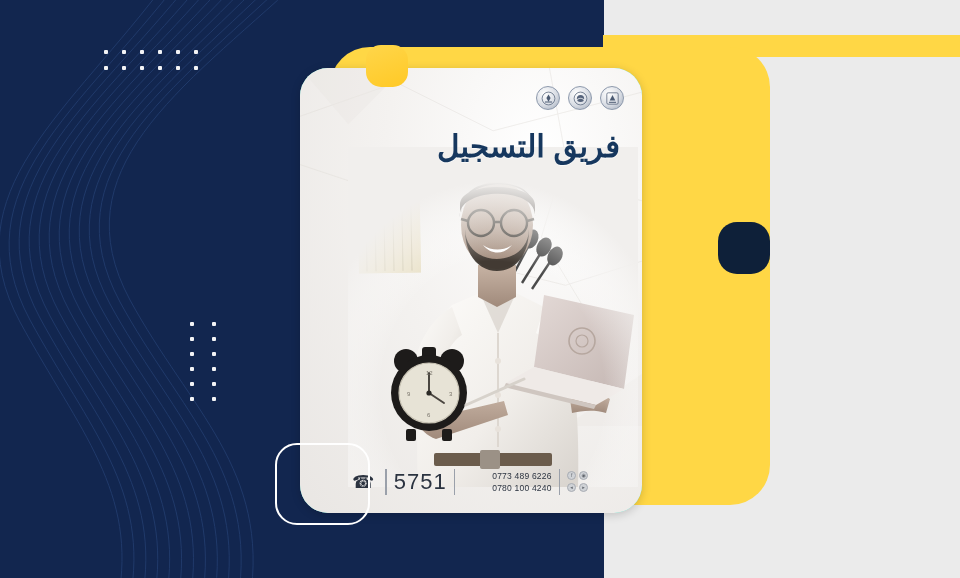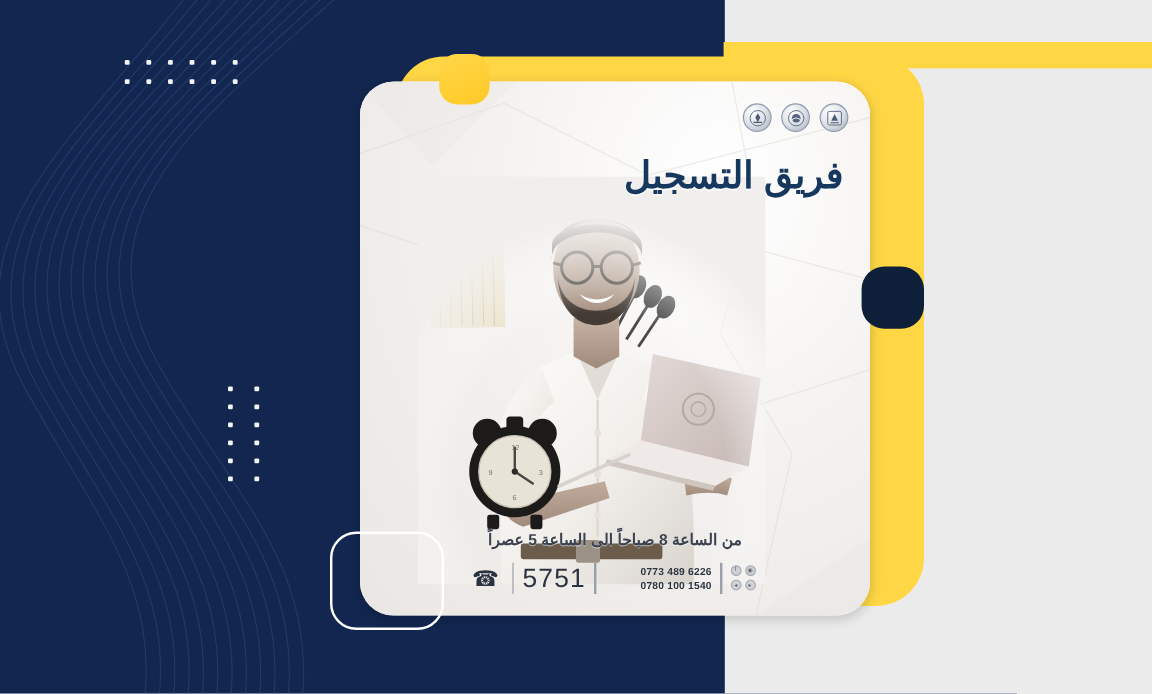--- a/index.html
+++ b/index.html
@@ -42,22 +42,22 @@
   }
 
   
   .yellow-frame{
     position:absolute; left:330px; top:47px; width:440px; height:458px;
     background:#ffd745; border-radius:40px; z-index:2;
   }
 
   
   .card{
-    position:absolute; left:300px; top:68px; width:425px; height:445px;
-    background:#ffffff; border-radius:28px; overflow:hidden;
+    position:absolute; left:300px; top:68px; width:342px; height:445px;
+    background:#5eead4; border-radius:28px; overflow:hidden;
     z-index:4; box-shadow:0 2px 10px rgba(0,0,0,.18);
   }
   .card-paper{
     position:absolute; inset:0;
     background:
       radial-gradient(ellipse at 70% 20%, #ffffff 0%, #f4f2f0 45%, #e9e6e3 100%);
   }
   .card-creases{ position:absolute; inset:0; opacity:.5; }
 
   
@@ -110,21 +110,21 @@
     display:flex; align-items:center; justify-content:center; direction:ltr;
     margin-top:9px; gap:0;
   }
   .phone-icon{ color:#2b3340; font-size:18px; margin-right:4px; line-height:1; }
   .divider{ width:1.5px; height:26px; background:#9aa0aa; margin:0 7px; }
   .shortcode{
     font-size:22px; color:#2b3340; font-weight:400; letter-spacing:1px;
     line-height:1; font-family:"Liberation Sans", sans-serif;
   }
   .numbers{ display:flex; flex-direction:column; gap:1px; }
-  .numbers span{ font-size:8.5px; color:#2b3340; font-weight:700; letter-spacing:.2px; line-height:1.25;margin-left:30px; }
+  .numbers span{ font-size:8.5px; color:#2b3340; font-weight:400; letter-spacing:.2px; line-height:1.25;margin-left:30px; }
   .socials{ display:grid; grid-template-columns:repeat(2,11px); grid-template-rows:repeat(2,11px); gap:1px; }
   .soc{
     width:9px; height:9px; border-radius:50%;
     background:#cfd2d6; border:.8px solid #a8acb3;
     display:flex; align-items:center; justify-content:center;
     font-size:5px; color:#61666e;
   }
 
   
   .navy-blob{
@@ -363,30 +363,29 @@
         <rect x="94" y="282" width="10" height="12" rx="2" fill="#1d1b1a"></rect>
       </g>
 
       <line x1="118" y1="258" x2="176" y2="232" stroke="#d7d2cb" stroke-width="3" stroke-linecap="round"></line>
 
       <rect x="0" y="0" width="290" height="340" fill="url(#fade)"></rect>
     </svg>
   </div>
 
   <div class="info">
-    <div class="info-line">من الساعة 8 صباحاً الى الساعة 5 عصراً</div>
 
     <div class="contact-row">
       <span class="phone-icon">☎</span>
       <span class="divider"></span>
       <span class="shortcode">5751</span>
       <span class="divider"></span>
       <span class="numbers">
         <span>0773 489 6226</span>
-        <span>0780 100 1540</span>
+        <span>0780 100 4240</span>
       </span>
       <span class="divider"></span>
       <span class="socials">
         <span class="soc">f</span>
         <span class="soc">◉</span>
         <span class="soc">◂</span>
         <span class="soc">▸</span>
       </span>
     </div>
   </div>

